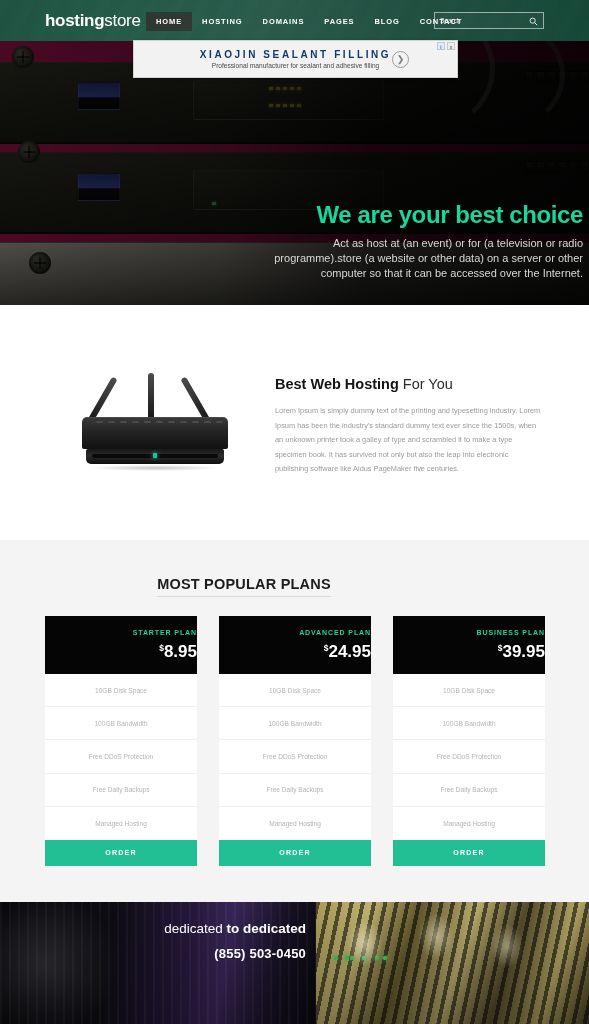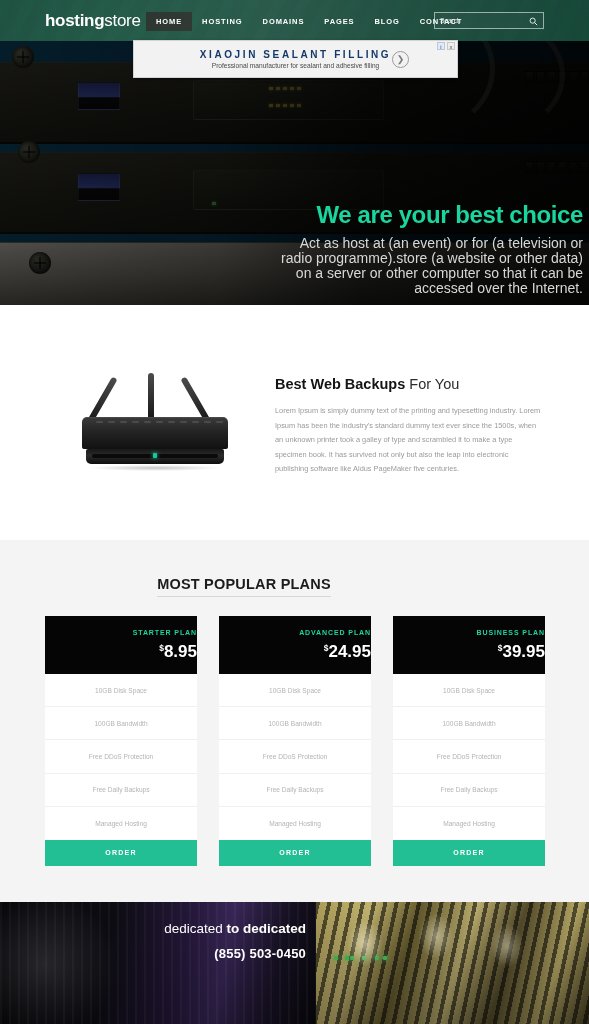--- a/index.html
+++ b/index.html
@@ -53,21 +53,21 @@
     position: absolute; left: 5px; top: 0; width: 85px; height: 15px;
     border: none; outline: none; background: transparent;
     color: #ffffff; font-size: 6.5px; font-family: "Liberation Sans", sans-serif;
   }
   .search-box input::placeholder { color: #e8e8e8; }
   .search-icon { position: absolute; right: 5px; top: 3.5px; width: 9px; height: 9px; }
 
   
   .hero {
     position: absolute; top: 41px; left: 0; width: 589px; height: 264px;
-    overflow: hidden; background: #0c4a6e;
+    overflow: hidden; background: #be185d;
   }
   .hero-photo { position: absolute; inset: 0; }
   .rack {
     position: absolute; left: -4%; width: 108%; height: 31%;
     background: linear-gradient(178deg, #3b3a2e 0%, #2c2b22 40%, #1a1a15 100%);
     border-top: 1px solid rgba(190,190,160,0.22);
     border-bottom: 2px solid rgba(0,0,0,0.75);
   }
   .rack.r1 { top: 8%; }
   .rack.r2 { top: 42%; }
@@ -111,21 +111,21 @@
     position: absolute; inset: 0;
     background: linear-gradient(92deg, rgba(0,0,0,0.62) 0%, rgba(0,0,0,0.70) 38%, rgba(0,0,0,0.86) 62%, rgba(0,0,0,0.93) 100%);
   }
   .hero-content {
     position: absolute; right: 6px; top: 160px; width: 314px; text-align: right;
   }
   .hero-title {
     color: #19d69e; font-size: 24px; line-height: 28px; font-weight: bold;
     letter-spacing: -0.4px; margin-bottom: 7px;
   }
-  .hero-sub { color: #d7d9d7; font-size: 14px; line-height: 15px; text-align: right; }
+  .hero-sub { color: #d7d9d7; font-size: 11px; line-height: 15px; text-align: right; }
 
   
   .ad {
     position: absolute; left: 133px; top: 40px; width: 325px; height: 38px;
     background: #f2f2f2; border: 1px solid #d3d3d3; z-index: 30;
     box-shadow: 0 1px 3px rgba(0,0,0,.35);
   }
   .ad-title {
     position: absolute; left: 0; right: 0; top: 8px; text-align: center;
     font-size: 10px; font-weight: bold; color: #13386b; letter-spacing: 2.6px;
@@ -388,21 +388,21 @@
       </div>
       <div class="router-base">
         <div class="router-slot"></div>
         <div class="router-led"></div>
       </div>
       <div class="router-shadow"></div>
     </div>
 
     <div class="about-text">
       <div class="about-title">
-        <span class="b">Best Web Backups</span><span class="n"> For You</span>
+        <span class="b">Best Web Hosting</span><span class="n"> For You</span>
       </div>
       <div class="about-body">Lorem Ipsum is simply dummy text of the printing and typesetting industry. Lorem Ipsum has been the industry's standard dummy text ever since the 1500s, when an unknown printer took a galley of type and scrambled it to make a type specimen book. It has survived not only but also the leap into electronic publishing software like Aldus PageMaker five centuries.</div>
     </div>
   </div>
 
   <div class="plans">
     <div class="plans-title">
       <span>MOST POPULAR PLANS</span>
     </div>
 

